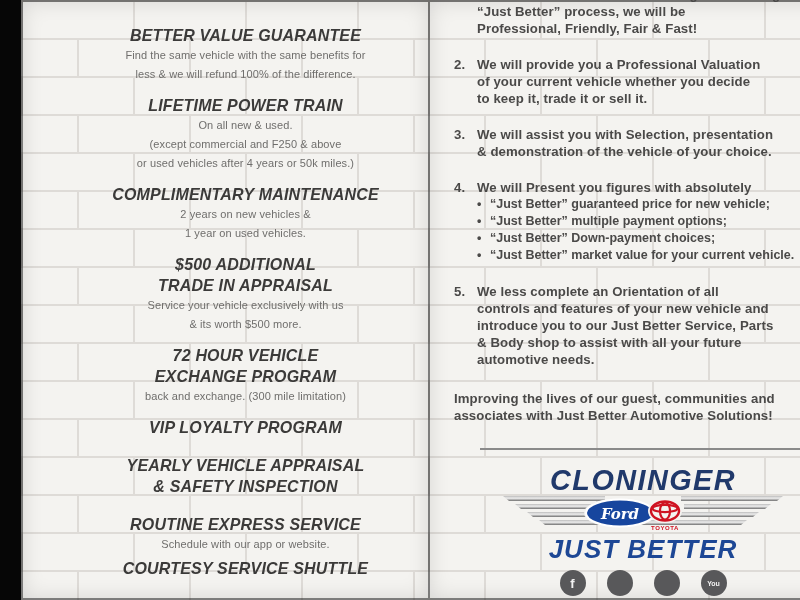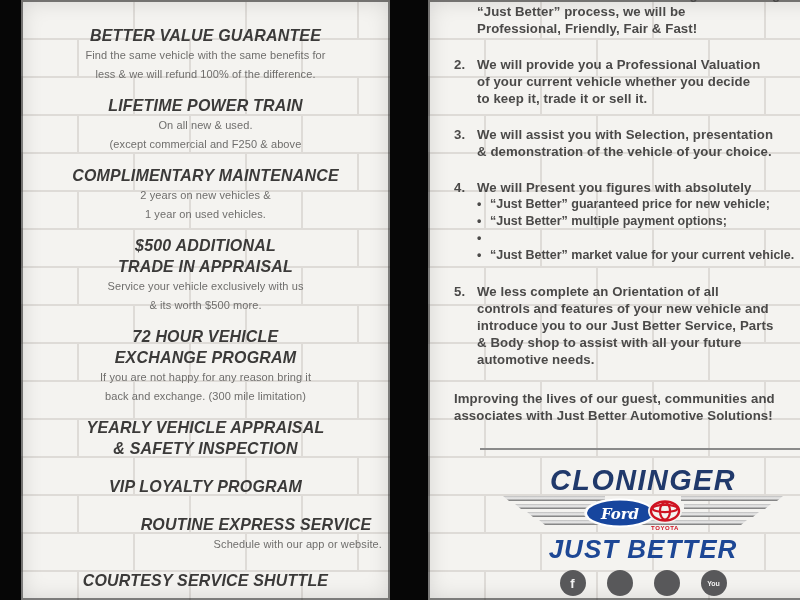--- a/index.html
+++ b/index.html
@@ -13,28 +13,28 @@
     position:absolute;top:0;height:600px;overflow:hidden;
     background-color:#f4f3f0;
     background-image:
       linear-gradient(180deg,#dedbd7 0 2px,transparent 2px),
       conic-gradient(from 0deg at 2px 38px, transparent 0 270deg, #dedbd7 270deg 360deg),
       conic-gradient(from 0deg at 58px 38px, transparent 0 90deg, #f4f3f0 90deg 180deg, transparent 180deg),
       conic-gradient(from 0deg at 56px 38px, transparent 0 90deg, #dedbd7 90deg 180deg, transparent 180deg);
     background-size:112px 38px,112px 76px,112px 76px,112px 76px;
     box-shadow:inset 0 0 0 2px rgba(40,40,40,.55), inset 0 0 22px rgba(0,0,0,.14);
   }
-  .panel-left{left:21px;width:369px;}
+  .panel-left{left:21px;width:369px;padding-left:40px;}
   .panel-right{left:428px;width:430px;}
 
   
   .left-content{padding:25px 8px 0;text-align:center;}
   .benefit{margin-bottom:11px;}
   .benefit.gap-lg{margin-bottom:17px;}
-  .benefit.gap-sm{margin-bottom:16px;text-align:right;}
+  .benefit.gap-sm{margin-bottom:4px;}
   .h-line{
     font-style:italic;font-weight:700;font-size:17px;line-height:21px;
     color:#3b3a39;letter-spacing:.2px;transform:scaleX(.94);transform-origin:center;
     white-space:nowrap;
   }
   .b-line{
     font-size:11px;line-height:19px;color:#6f6e6c;white-space:nowrap;letter-spacing:.1px;
   }
 
   
@@ -81,51 +81,51 @@
       <div class="benefit">
         <div class="h-line">BETTER VALUE GUARANTEE</div>
         <div class="b-line">Find the same vehicle with the same benefits for</div>
         <div class="b-line">less &amp; we will refund 100% of the difference.</div>
       </div>
 
       <div class="benefit">
         <div class="h-line">LIFETIME POWER TRAIN</div>
         <div class="b-line">On all new &amp; used.</div>
         <div class="b-line">(except commercial and F250 &amp; above</div>
+        <div class="b-line">or used vehicles after 4 years or 50k miles.)</div>
       </div>
 
       <div class="benefit">
         <div class="h-line">COMPLIMENTARY MAINTENANCE</div>
         <div class="b-line">2 years on new vehicles &amp;</div>
         <div class="b-line">1 year on used vehicles.</div>
       </div>
 
       <div class="benefit">
         <div class="h-line">$500 ADDITIONAL</div>
         <div class="h-line">TRADE IN APPRAISAL</div>
         <div class="b-line">Service your vehicle exclusively with us</div>
         <div class="b-line">&amp; its worth $500 more.</div>
       </div>
 
       <div class="benefit">
         <div class="h-line">72 HOUR VEHICLE</div>
         <div class="h-line">EXCHANGE PROGRAM</div>
-        <div class="b-line">If you are not happy for any reason bring it</div>
         <div class="b-line">back and exchange. (300 mile limitation)</div>
+      </div>
+
+      <div class="benefit gap-lg">
+        <div class="h-line">VIP LOYALTY PROGRAM</div>
       </div>
 
       <div class="benefit gap-lg">
         <div class="h-line">YEARLY VEHICLE APPRAISAL</div>
         <div class="h-line">&amp; SAFETY INSPECTION</div>
       </div>
 
-      <div class="benefit gap-lg">
-        <div class="h-line">VIP LOYALTY PROGRAM</div>
-      </div>
-
       <div class="benefit gap-sm">
         <div class="h-line">ROUTINE EXPRESS SERVICE</div>
         <div class="b-line">Schedule with our app or website.</div>
       </div>
 
       <div class="benefit">
         <div class="h-line">COURTESY SERVICE SHUTTLE</div>
       </div>
 
     </div>
@@ -167,20 +167,21 @@
           <div class="bullet">
             <span class="dot">•</span>
             <span class="rline">“Just Better” guaranteed price for new vehicle;</span>
           </div>
           <div class="bullet">
             <span class="dot">•</span>
             <span class="rline">“Just Better” multiple payment options;</span>
           </div>
           <div class="bullet">
             <span class="dot">•</span>
+            <span class="rline">“Just Better” Down-payment choices;</span>
           </div>
           <div class="bullet">
             <span class="dot">•</span>
             <span class="rline">“Just Better” market value for your current vehicle.</span>
           </div>
         </div>
       </div>
 
       <div class="item">
         <div class="num">5.</div>

